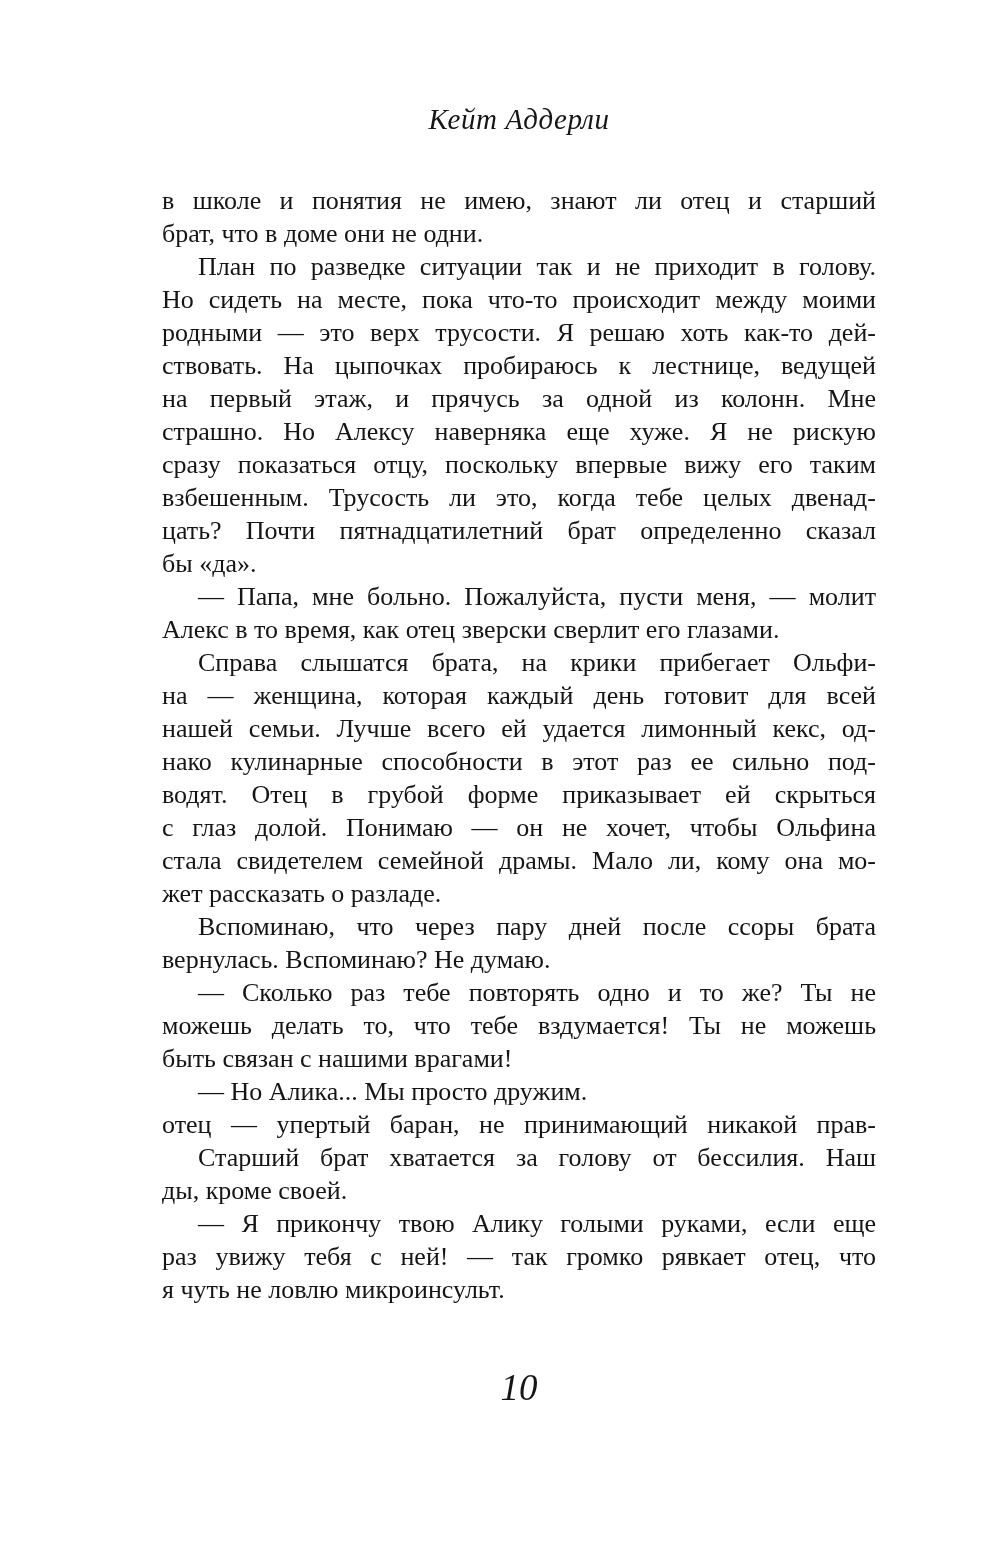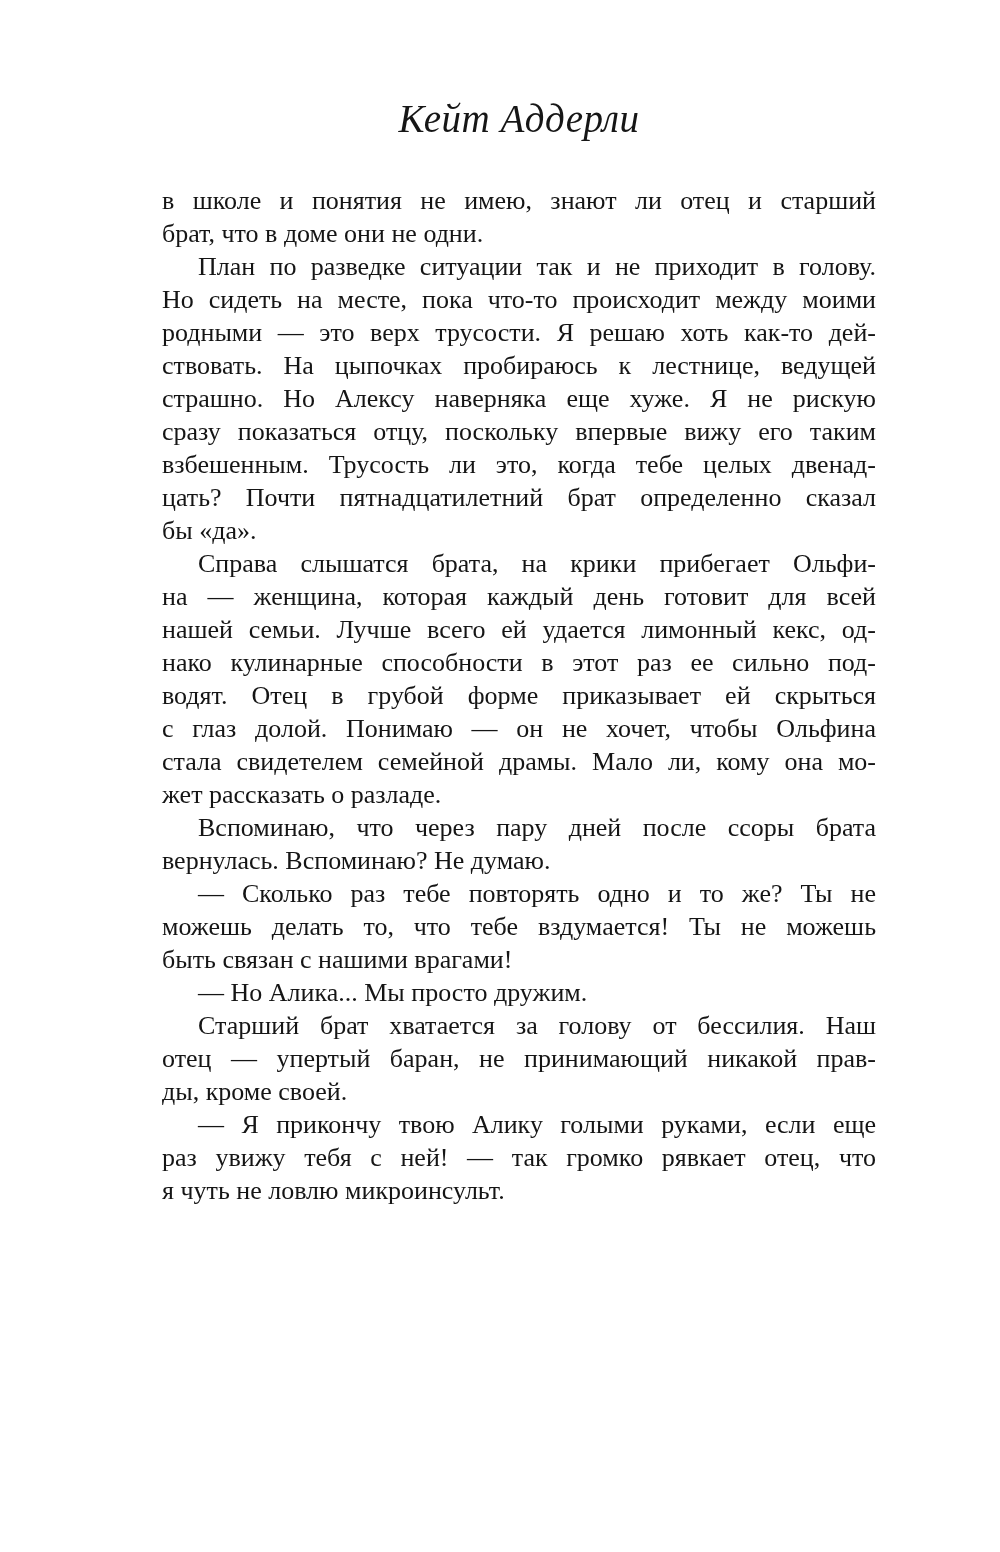--- a/index.html
+++ b/index.html
@@ -16,21 +16,21 @@
     font-family: "Liberation Serif", "DejaVu Serif", serif;
     overflow: hidden;
   }
   .running-head {
     position: absolute;
     top: 100px;
     left: 162px;
     width: 714px;
     text-align: center;
     font-style: italic;
-    font-size: 39px;
+    font-size: 29px;
     line-height: 38px;
     letter-spacing: 0.5px;
     color: #161616;
   }
   .text-block {
     position: absolute;
     top: 184px;
     left: 162px;
     width: 714px;
     font-size: 26px;
@@ -72,25 +72,30 @@
   <div class="text-block">
       <div class="paragraph">
         <div class="line">в школе и понятия не имею, знают ли отец и старший</div>
         <div class="line last">брат, что в доме они не одни.</div>
       </div>
       <div class="paragraph">
         <div class="line indent">План по разведке ситуации так и не приходит в голову.</div>
         <div class="line">Но сидеть на месте, пока что-то происходит между моими</div>
         <div class="line">родными — это верх трусости. Я решаю хоть как-то дей-</div>
         <div class="line">ствовать. На цыпочках пробираюсь к лестнице, ведущей</div>
+        <div class="line">на первый этаж, и прячусь за одной из колонн. Мне</div>
         <div class="line">страшно. Но Алексу наверняка еще хуже. Я не рискую</div>
         <div class="line">сразу показаться отцу, поскольку впервые вижу его таким</div>
         <div class="line">взбешенным. Трусость ли это, когда тебе целых двенад-</div>
         <div class="line">цать? Почти пятнадцатилетний брат определенно сказал</div>
         <div class="line last">бы «да».</div>
+      </div>
+      <div class="paragraph">
+        <div class="line indent">— Папа, мне больно. Пожалуйста, пусти меня, — молит</div>
+        <div class="line last">Алекс в то время, как отец зверски сверлит его глазами.</div>
       </div>
       <div class="paragraph">
         <div class="line indent">Справа слышатся брата, на крики прибегает Ольфи-</div>
         <div class="line">на — женщина, которая каждый день готовит для всей</div>
         <div class="line">нашей семьи. Лучше всего ей удается лимонный кекс, од-</div>
         <div class="line">нако кулинарные способности в этот раз ее сильно под-</div>
         <div class="line">водят. Отец в грубой форме приказывает ей скрыться</div>
         <div class="line">с глаз долой. Понимаю — он не хочет, чтобы Ольфина</div>
         <div class="line">стала свидетелем семейной драмы. Мало ли, кому она мо-</div>
         <div class="line last">жет рассказать о разладе.</div>
@@ -101,24 +106,25 @@
       </div>
       <div class="paragraph">
         <div class="line indent">— Сколько раз тебе повторять одно и то же? Ты не</div>
         <div class="line">можешь делать то, что тебе вздумается! Ты не можешь</div>
         <div class="line last">быть связан с нашими врагами!</div>
       </div>
       <div class="paragraph">
         <div class="line last indent">— Но Алика... Мы просто дружим.</div>
       </div>
       <div class="paragraph">
+        <div class="line">отец — упертый баран, не принимающий никакой прав-</div>
         <div class="line indent">Старший брат хватается за голову от бессилия. Наш</div>
-        <div class="line">отец — упертый баран, не принимающий никакой прав-</div>
         <div class="line last">ды, кроме своей.</div>
       </div>
       <div class="paragraph">
         <div class="line indent">— Я прикончу твою Алику голыми руками, если еще</div>
         <div class="line">раз увижу тебя с ней! —  так громко рявкает отец, что</div>
         <div class="line last">я чуть не ловлю микроинсульт.</div>
       </div>
     </div>
 
+  <div class="page-number">10</div>
 </div>
 
 </body></html>

